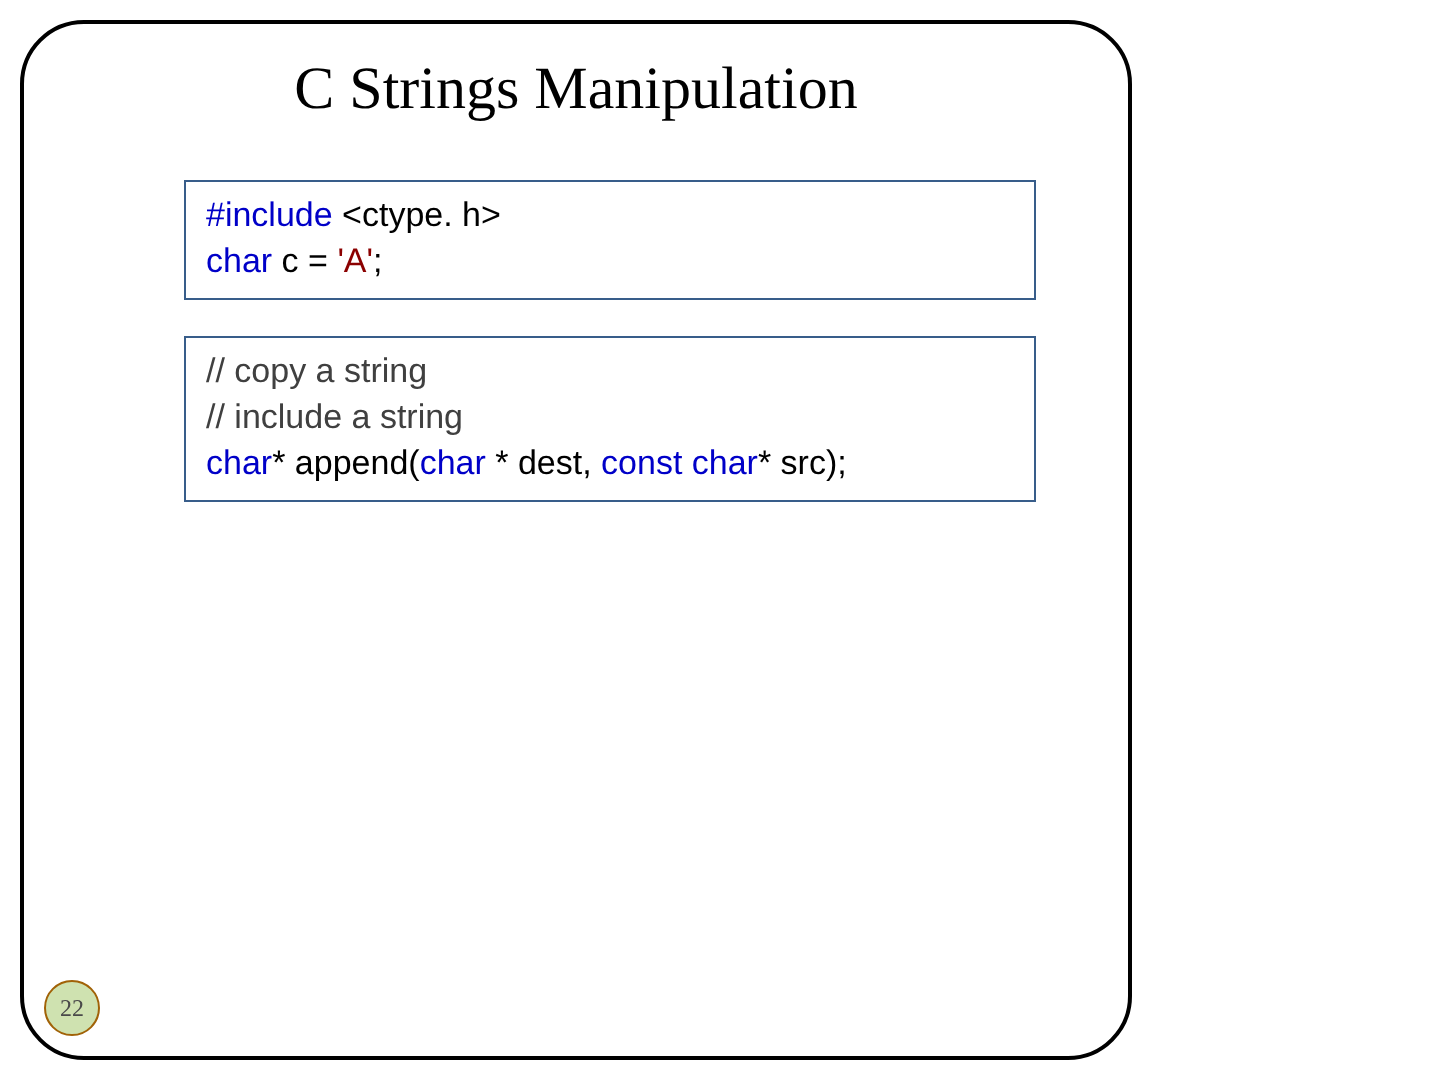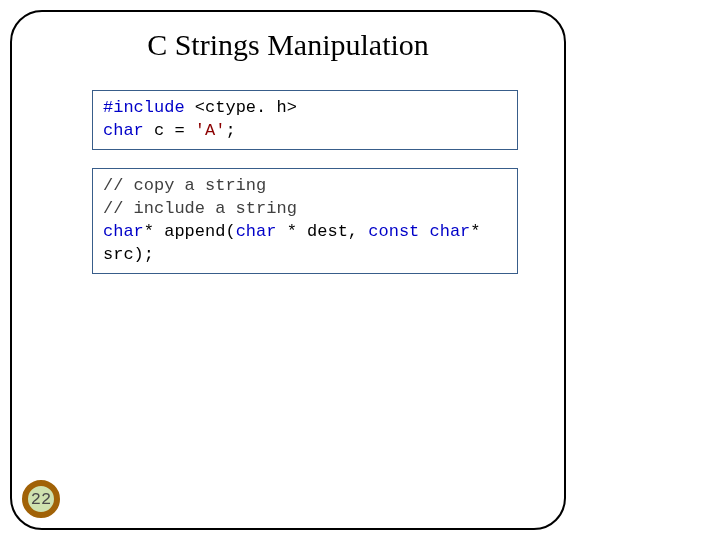--- a/index.html
+++ b/index.html
@@ -48,39 +48,39 @@
     border: 2px solid #000;
     margin-right: 6px;
     vertical-align: -1px;
     box-sizing: border-box;
   }
   .italic { font-style: italic; }
   .codebox {
     margin: 8px 36px 18px 70px;
     border: 1px solid #385d8a;
     padding: 6px 10px 6px 10px;
-    font-family: Liberation Mono, monospace;
+    font-family: Liberation Sans, sans-serif;
     font-size: 17px;
     line-height: 1.35;
     color: #000;
   }
   .kw   { color: #0000c8; }
   .cmt  { color: #404040; }
   .str  { color: #8b0000; }
   .page-badge {
     position: absolute;
     left: 22px;
     bottom: 22px;
     width: 26px;
     height: 26px;
     border-radius: 50%;
     background: #cfe2b0;
-    border: 6px solid #a16207;
-    font-size: 17px;
-    font-family: Liberation Mono, monospace;
+    border: 1px solid #a16207;
+    font-size: 12px;
+    font-family: Liberation Serif, serif;
     color: #4a4a4a;
     display: flex;
     align-items: center;
     justify-content: center;
   }
 </style>
 </head>
 <body>
 
 <div class="slide">

